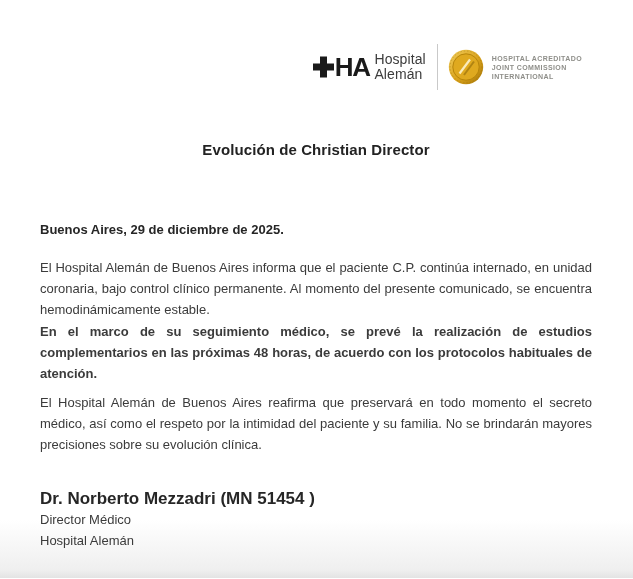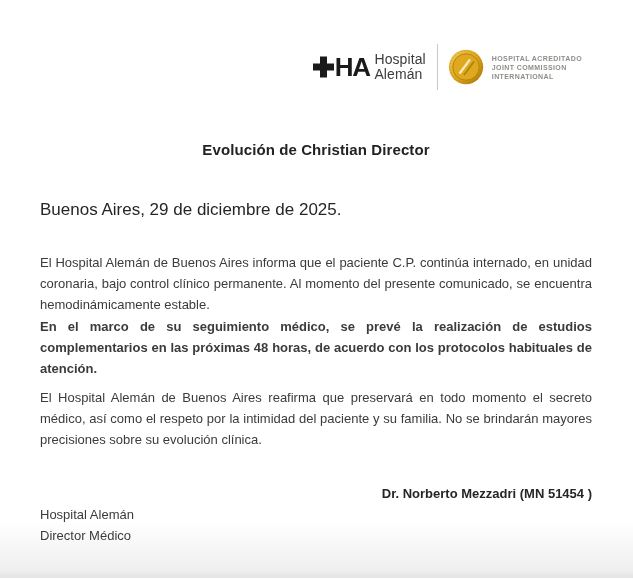--- a/index.html
+++ b/index.html
@@ -44,36 +44,36 @@
 
   
   .content{padding:0 41px 0 40px;}
   .doc-title{
     margin:140px 0 0 0;
     text-align:center;
     font-size:15px;line-height:20px;font-weight:700;
     color:#232323;letter-spacing:0.1px;
   }
   .dateline{
-    margin-top:40px;
-    font-size:17px;line-height:20px;font-weight:400;
+    margin-top:60px;
+    font-size:13px;line-height:20px;font-weight:700;
     color:#262626;
   }
   .para{
     font-size:13px;line-height:21px;
     color:#3b3b3b;
     text-align:justify;
     margin:0;
   }
-  .para.p1{margin-top:32px;}
+  .para.p1{margin-top:17px;}
   .para.p2{margin-top:1px;font-weight:bold;}
   .para.p3{margin-top:8px;}
   .signature{margin-top:33px;}
   .sig-name{
-    font-size:13px;line-height:21px;font-weight:700;color:#262626;text-align:right;
+    font-size:17px;line-height:21px;font-weight:700;color:#262626;
   }
   .sig-line{
     font-size:13px;line-height:21px;color:#3b3b3b;
   }
 </style>
 </head>
 <body>
 
 <div class="page">
 
@@ -121,18 +121,18 @@
     <h1 class="doc-title">Evolución de Christian Director</h1>
 
     <div class="dateline">Buenos Aires, 29 de diciembre de 2025.</div>
 
     <p class="para p1">El Hospital Alemán de Buenos Aires informa que el paciente C.P. continúa internado, en unidad coronaria, bajo control clínico permanente. Al momento del presente comunicado, se encuentra hemodinámicamente estable.</p>
     <p class="para p2">En el marco de su seguimiento médico, se prevé la realización de estudios complementarios en las próximas 48 horas, de acuerdo con los protocolos habituales de atención.</p>
     <p class="para p3">El Hospital Alemán de Buenos Aires reafirma que preservará en todo momento el secreto médico, así como el respeto por la intimidad del paciente y su familia. No se brindarán mayores precisiones sobre su evolución clínica.</p>
 
     <div class="signature">
       <div class="sig-name">Dr. Norberto Mezzadri (MN 51454 )</div>
+      <div class="sig-line">Director Médico</div>
       <div class="sig-line">Hospital Alemán</div>
-      <div class="sig-line">Director Médico</div>
     </div>
 
   </div>
 </div>
 
 </body></html>

